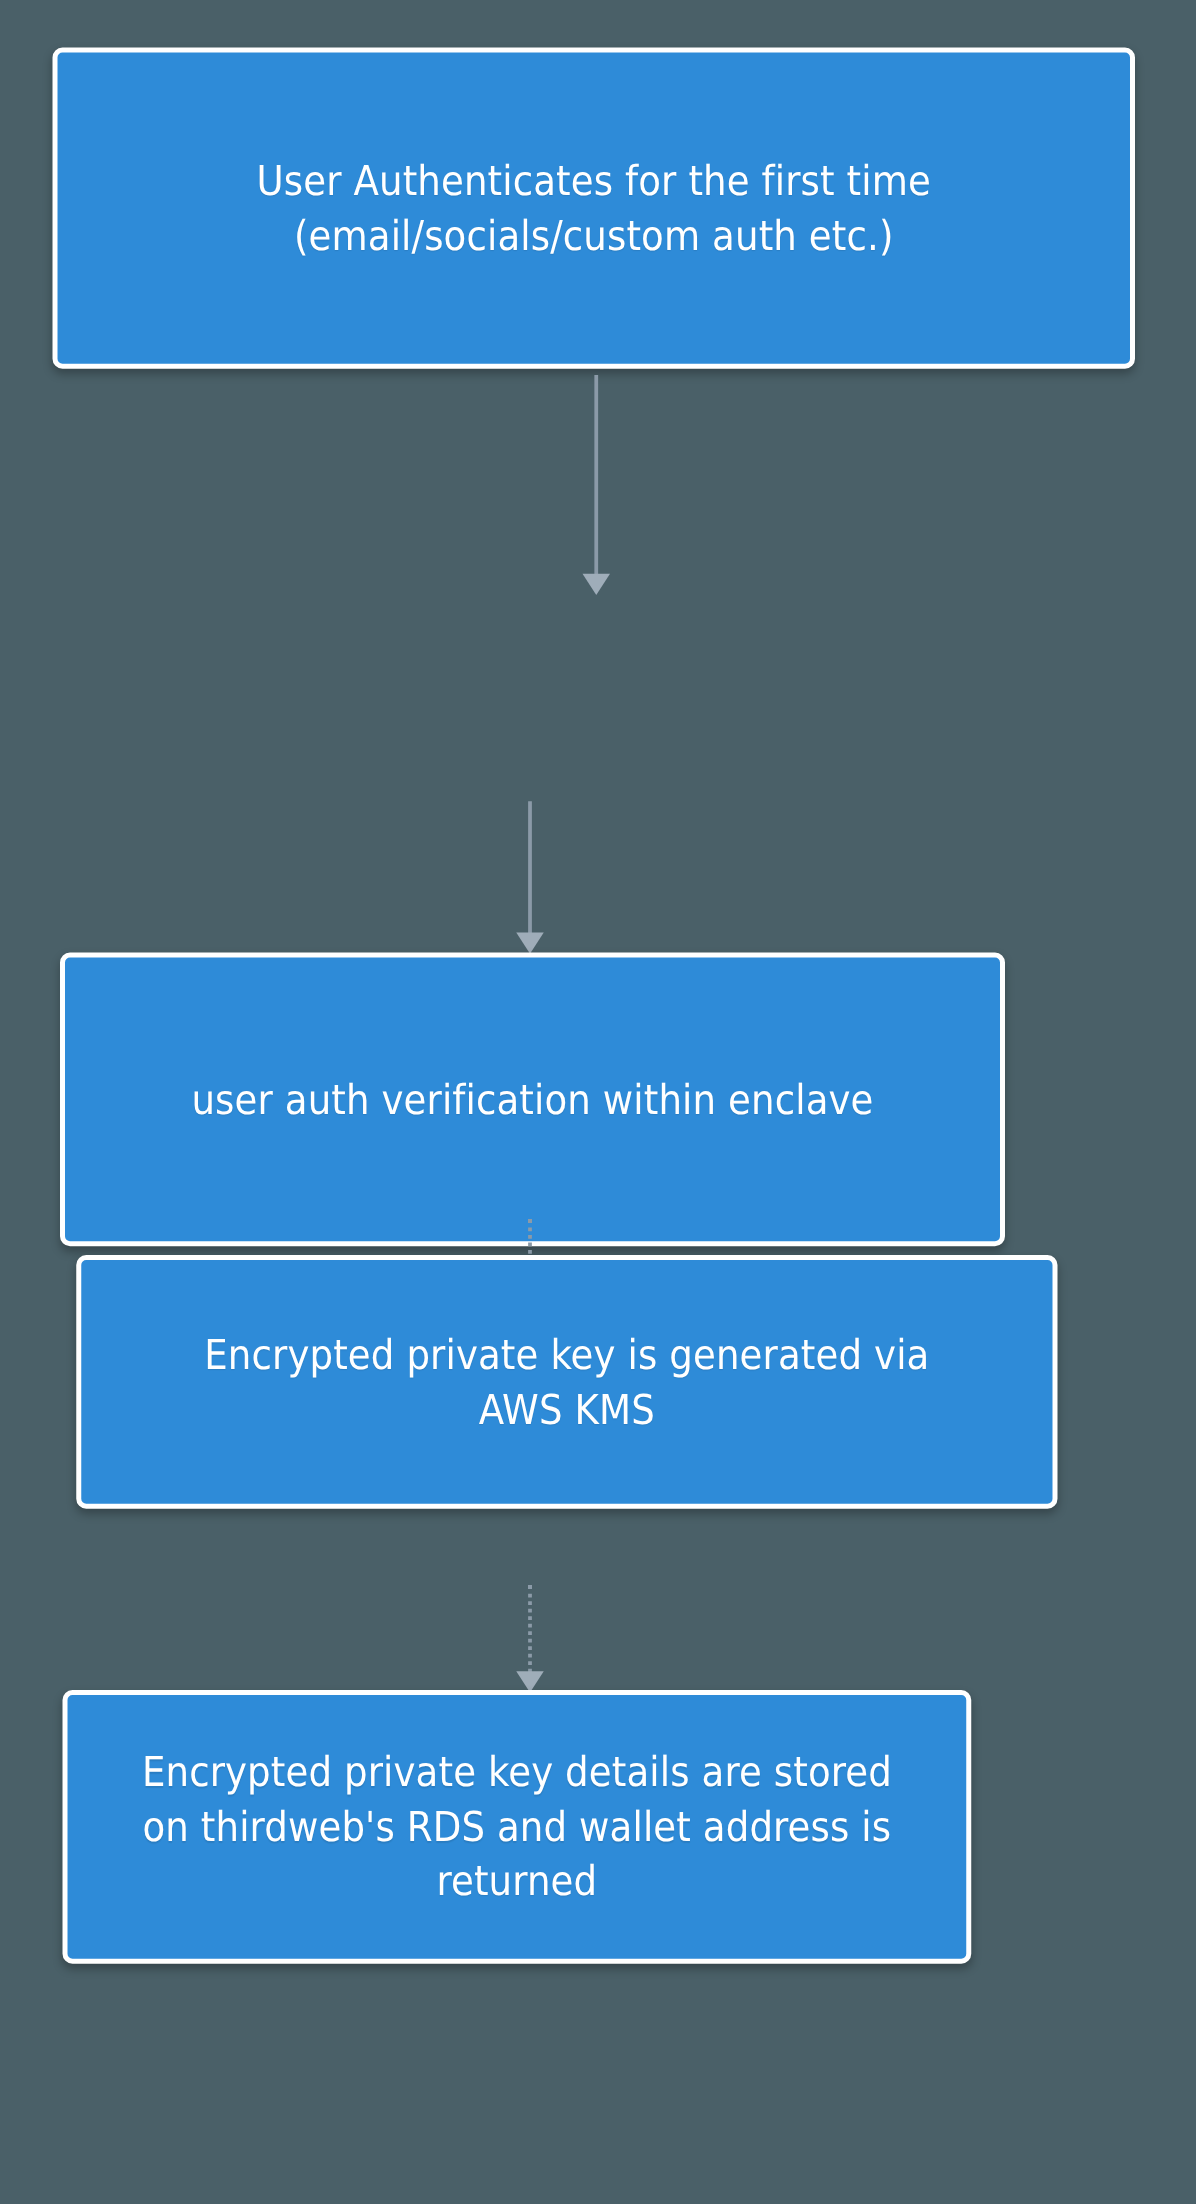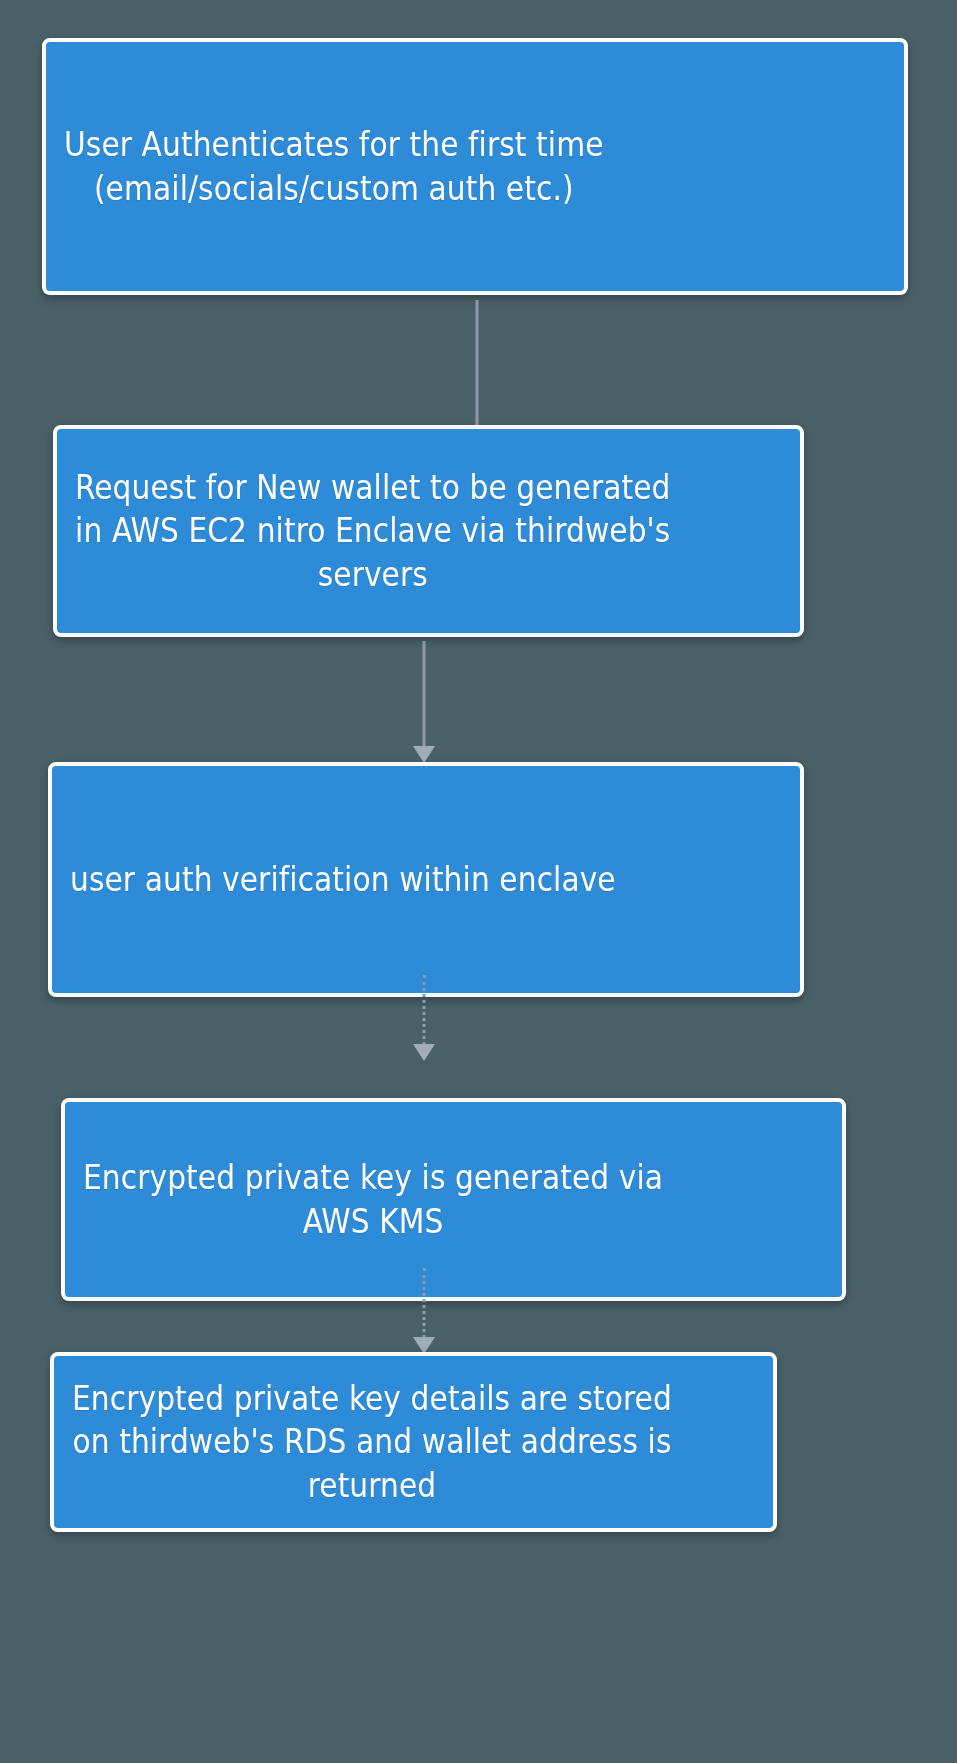--- a/index.html
+++ b/index.html
@@ -23,41 +23,41 @@
 
   .node {
     position: absolute;
     box-sizing: border-box;
     background: #2e8bd8;
     border: 4px solid #ffffff;
     border-radius: 8px;
     color: #ffffff;
     display: flex;
     align-items: center;
-    justify-content: flex-start;
+    justify-content: center;
     text-align: center;
     box-shadow: 0 4px 8px rgba(0, 0, 0, 0.28);
     padding: 6px 18px;
   }
 
   .node-label {
     font-size: 33px;
     line-height: 1.32;
     font-weight: 400;
     letter-spacing: 0.1px;
     white-space: pre-line;
     text-shadow: 0 1px 1px rgba(0,0,0,0.10);
   }
 
   
   #node-0 { left: 42px;  top: 38px;   width: 866px; height: 257px; }
   #node-1 { left: 53px;  top: 425px;  width: 751px; height: 212px; }
   #node-2 { left: 48px;  top: 762px;  width: 756px; height: 235px; }
-  #node-3 { left: 61px;  top: 1098px; width: 785px; height: 203px; }
-  #node-4 { left: 50px;  top: 1352px; width: 727px; height: 180px; }
+  #node-3 { left: 61px;  top: 1004px; width: 785px; height: 203px; }
+  #node-4 { left: 50px;  top: 1352px; width: 727px; height: 219px; }
 
   .edge {
     position: absolute;
     pointer-events: none;
   }
   .edge-line {
     position: absolute;
     left: 50%;
     top: 0;
     transform: translateX(-50%);
@@ -95,25 +95,20 @@
   <div class="node" id="node-0">
     <span class="node-label">User Authenticates for the first time
 (email/socials/custom auth etc.)</span>
   </div>
 
   <div class="edge edge-solid" id="edge-0">
     <div class="edge-line"></div>
     <div class="edge-head"></div>
   </div>
 
-  <div class="node" id="node-1">
-    <span class="node-label">Request for New wallet to be generated
-in AWS EC2 nitro Enclave via thirdweb's
-servers</span>
-  </div>
 
   <div class="edge edge-solid" id="edge-1">
     <div class="edge-line"></div>
     <div class="edge-head"></div>
   </div>
 
   <div class="node" id="node-2">
     <span class="node-label">user auth verification within enclave</span>
   </div>
 

